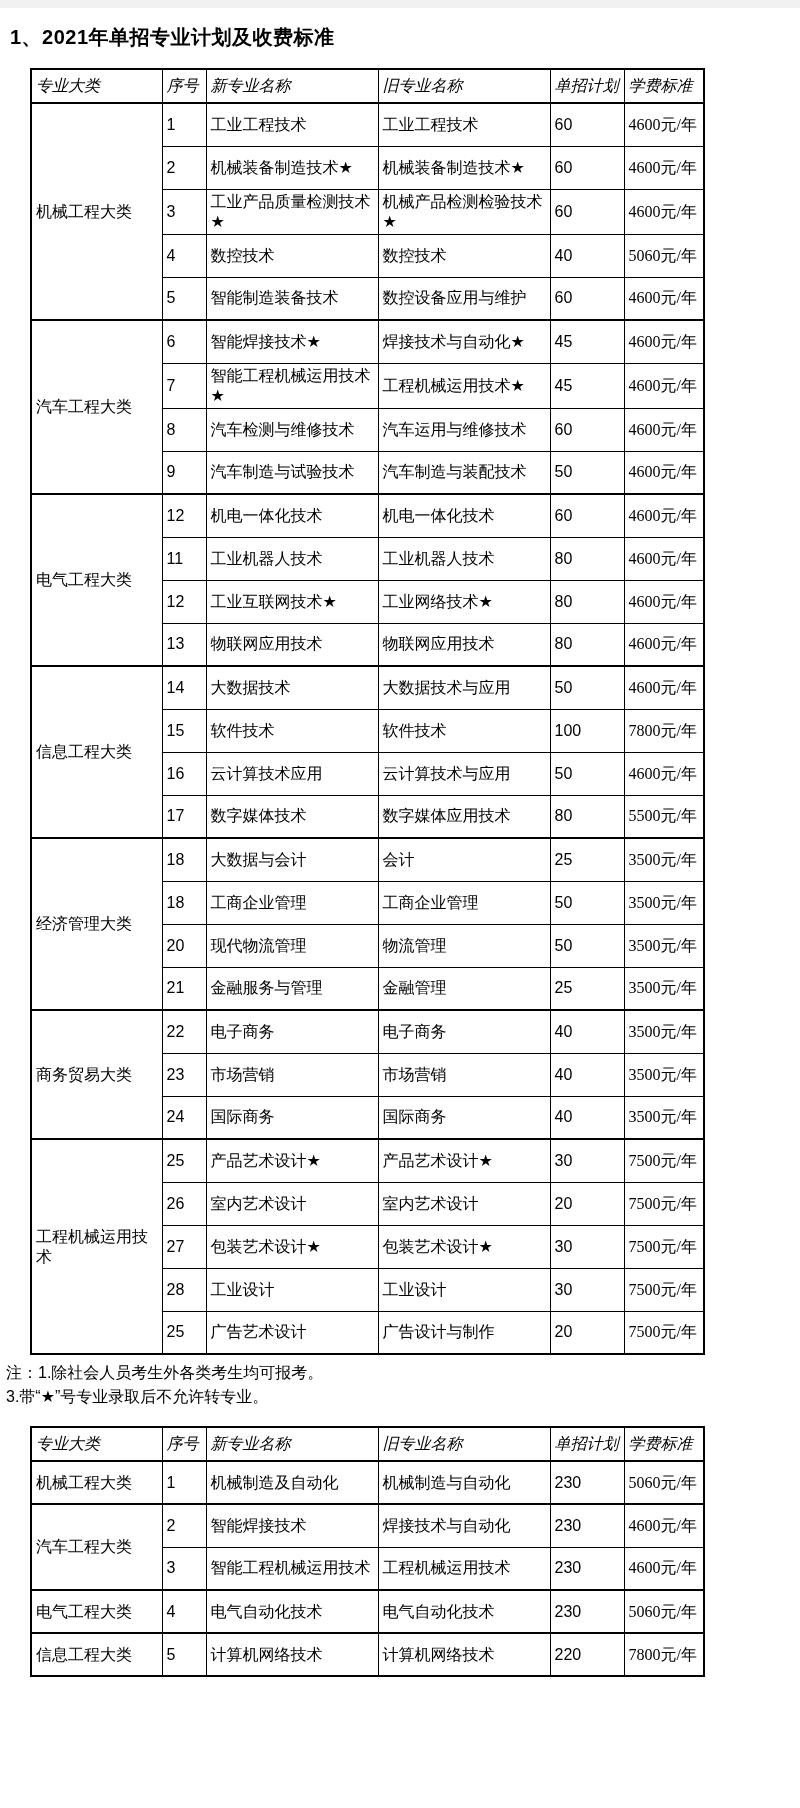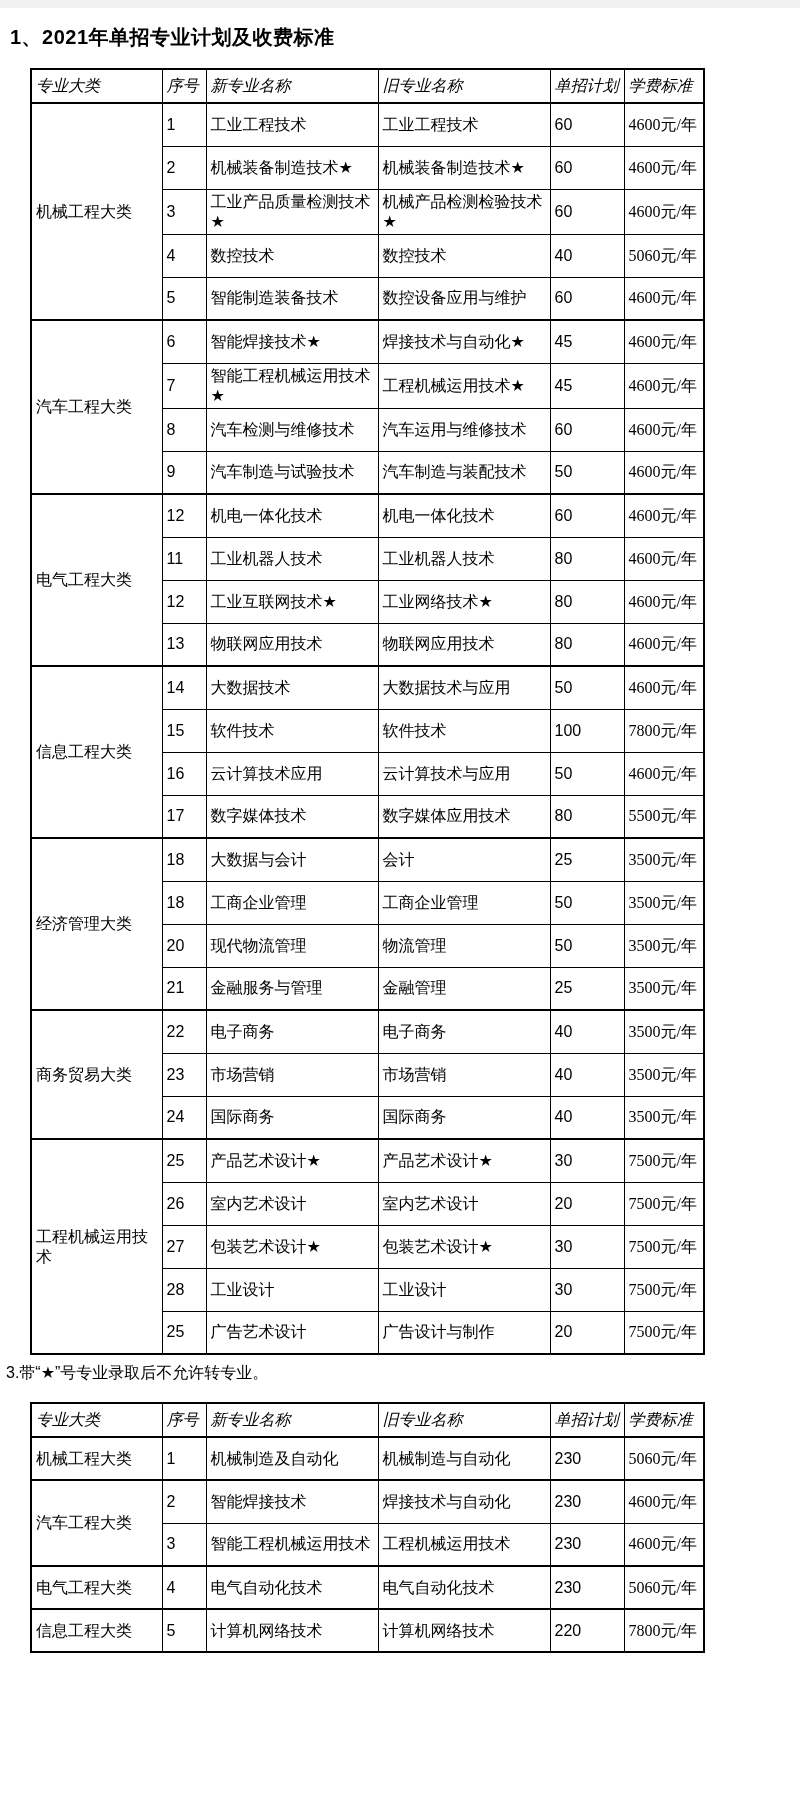--- a/index.html
+++ b/index.html
@@ -290,20 +290,21 @@
             <td>25</td>
             <td>广告艺术设计</td>
             <td>广告设计与制作</td>
             <td>20</td>
             <td class="fee">7500元/年</td>
           </tr>
         </tbody>
     </table>
 
     <div class="notes">
+        <p>注：1.除社会人员考生外各类考生均可报考。</p>
         <p>3.带“★”号专业录取后不允许转专业。</p>
       </div>
   </section>
 
   <section class="sec2">
 
     <table class="plan-table">
       <colgroup>
         <col class="c-cat">
           <col class="c-no">

